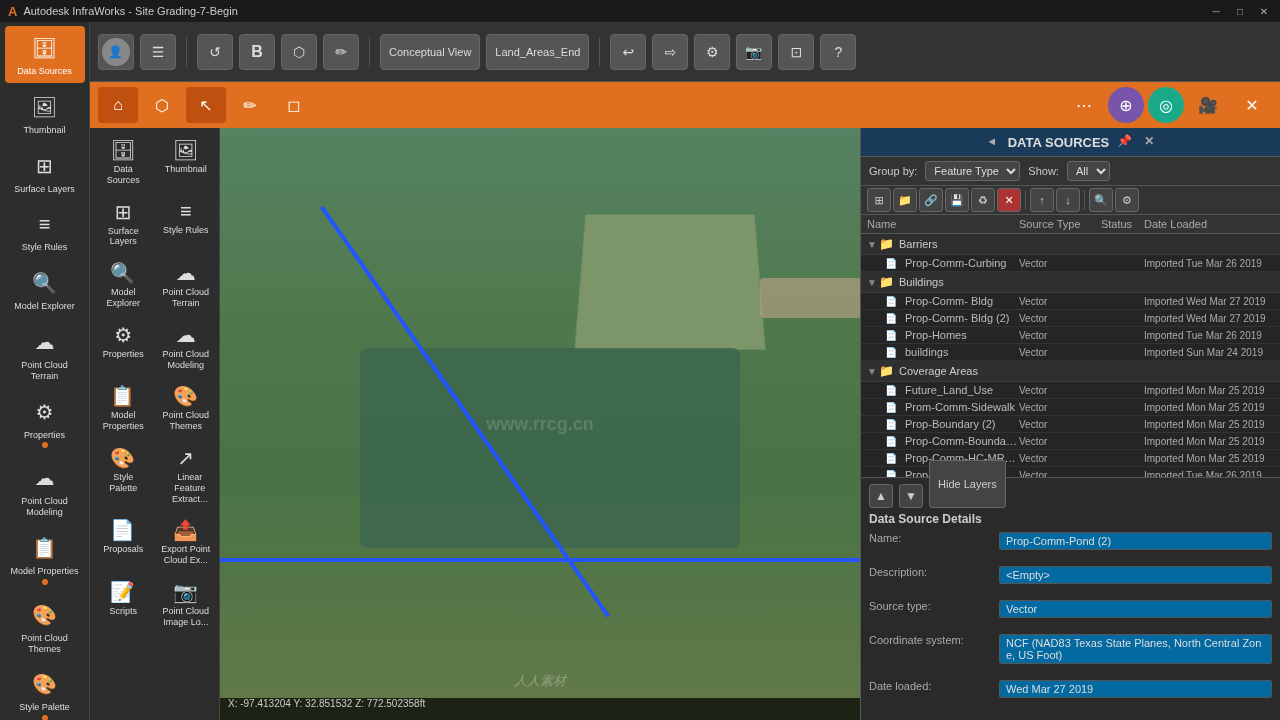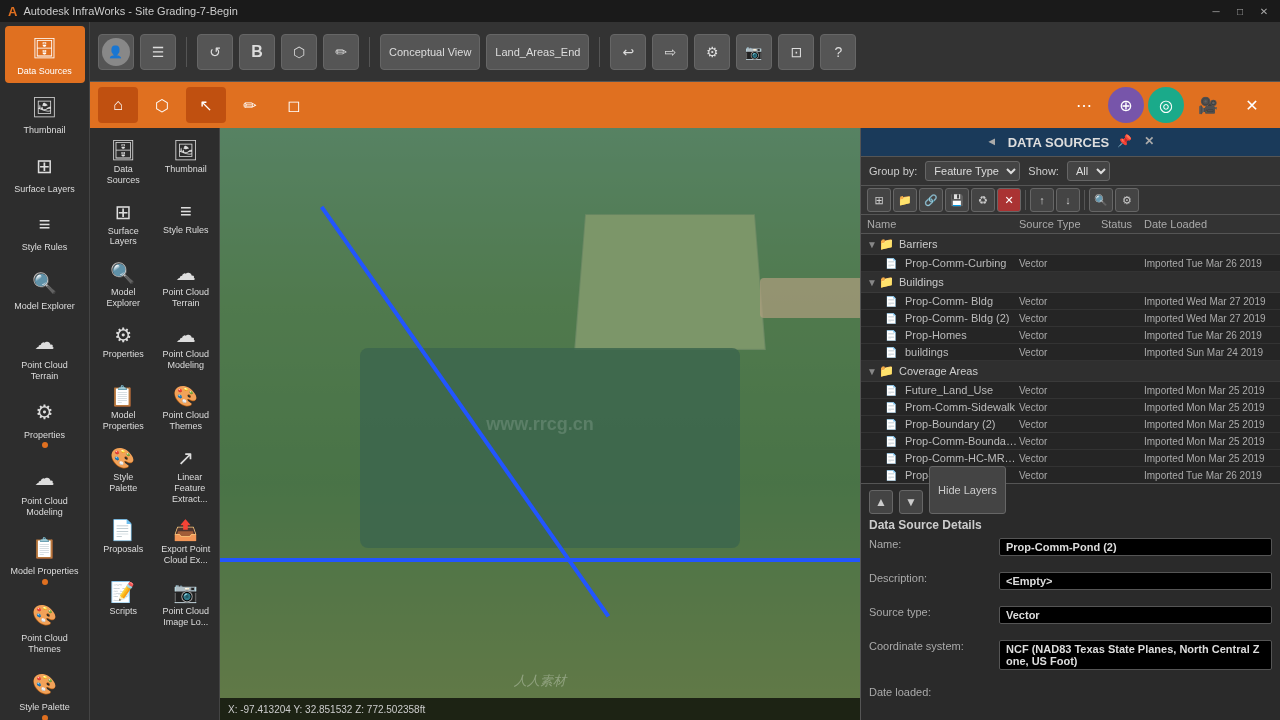--- a/index.html
+++ b/index.html
@@ -69,21 +69,21 @@
     }
     .viewport-grass {
       position: absolute; background: #4a7a3a; opacity: 0.6;
     }
     .blue-line {
       position: absolute; background: #2255ff; transform-origin: top left;
     }
     .coord-bar {
       position: absolute; bottom: 0; left: 0; right: 0; height: 22px;
       background: rgba(0,0,0,0.7); color: #ccc; font-size: 10px;
-      display: flex; align-items: center; padding: 0 8px;
+      display: flex; align-items: flex-start; padding: 0 8px;
     }
 
     
     #icon-panel {
       width: 130px; background: #2d2d2d; display: flex; flex-direction: column;
       padding: 4px; gap: 2px; border-right: 1px solid #444; overflow-y: auto;
     }
     .icon-panel-item {
       display: flex; flex-direction: column; align-items: center; padding: 6px 4px;
       cursor: pointer; border-radius: 4px; color: #ddd; font-size: 10px; text-align: center; width: 60px;
@@ -150,21 +150,21 @@
     
     #bottom-panel { background: #2a2a2a; border-top: 1px solid #555; padding: 6px 8px; }
     #panel-arrows { display: flex; gap: 6px; margin-bottom: 4px; }
     .arrow-btn {
       width: 24px; height: 24px; display: flex; align-items: center; justify-content: center;
       background: #444; border: 1px solid #666; border-radius: 3px; cursor: pointer; color: #ccc; font-size: 12px;
     }
     #detail-header { color: #ccc; font-size: 12px; font-weight: bold; margin-bottom: 6px; }
     .detail-row { display: flex; align-items: flex-start; margin-bottom: 16px; font-size: 11px; }
     .detail-label { width: 130px; color: #aaa; }
-    .detail-value { flex: 1; color: #ddd; background: #000000; padding: 2px 6px; border: 1px solid #555; border-radius: 2px; word-break: break-all; font-weight: bold; }
+    .detail-value { flex: 1; color: #ddd; background: #0369a1; padding: 2px 6px; border: 1px solid #555; border-radius: 2px; word-break: break-all; }
     #hide-details-btn {
       float: right; background: #444; border: 1px solid #666; color: #ccc; font-size: 11px;
       padding: 3px 8px; border-radius: 3px; cursor: pointer; margin-top: -24px;
     }
 
     
     .watermark {
       position: absolute; top: 50%; left: 50%; transform: translate(-50%, -50%);
       color: rgba(255,255,255,0.15); font-size: 18px; font-weight: bold; pointer-events: none; white-space: nowrap;
     }
@@ -574,19 +574,20 @@
           <div class="detail-row">
             <span class="detail-label">Source type:</span>
             <span class="detail-value">Vector</span>
           </div>
           <div class="detail-row">
             <span class="detail-label">Coordinate system:</span>
             <span class="detail-value">NCF (NAD83 Texas State Planes, North Central Zone, US Foot)</span>
           </div>
           <div class="detail-row">
             <span class="detail-label">Date loaded:</span>
+            <span class="detail-value">Wed Mar 27 2019</span>
           </div>
         </div>
       </div>
 
     </div>
   </div>
 </div>
 
 </body></html>

